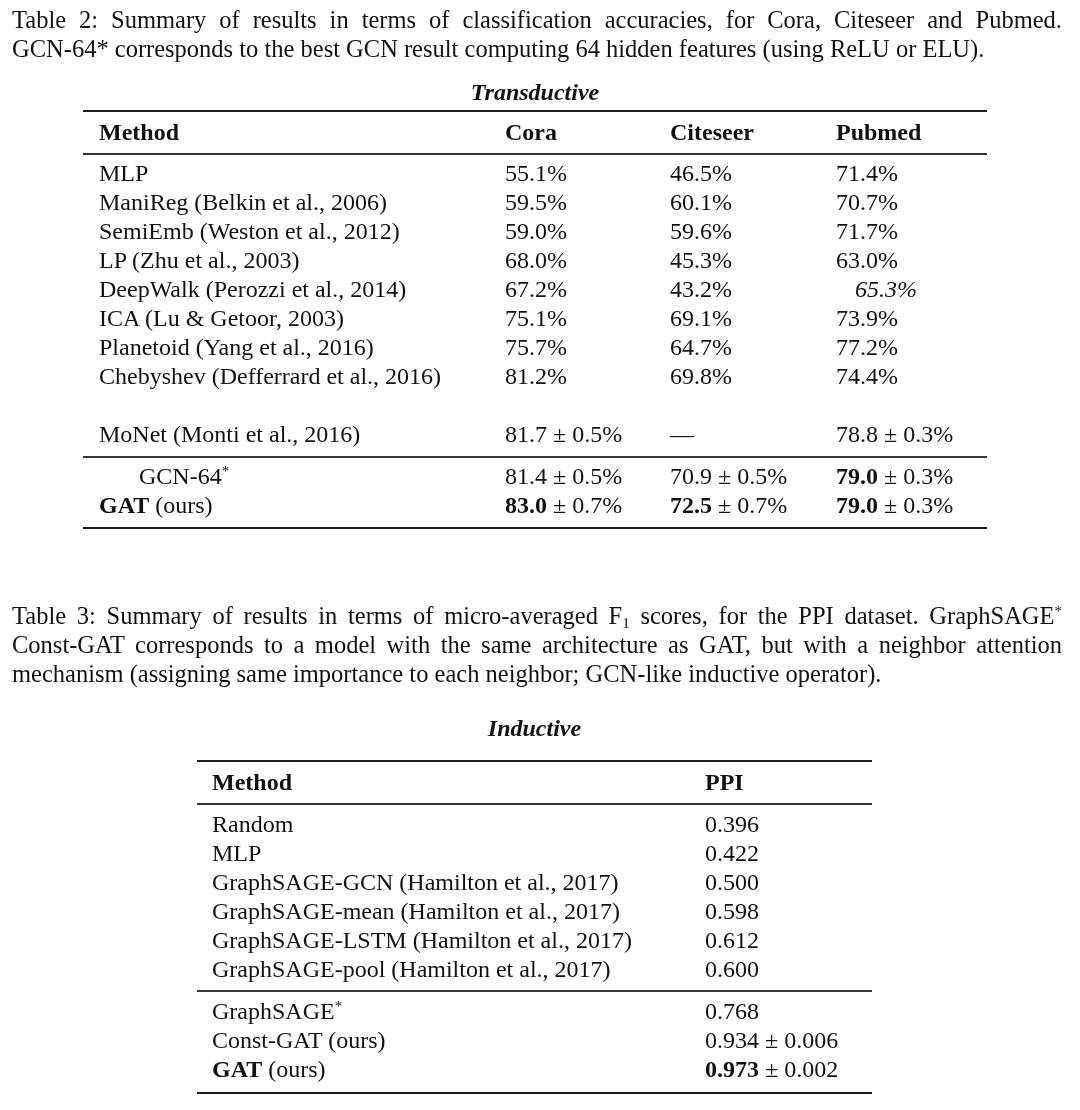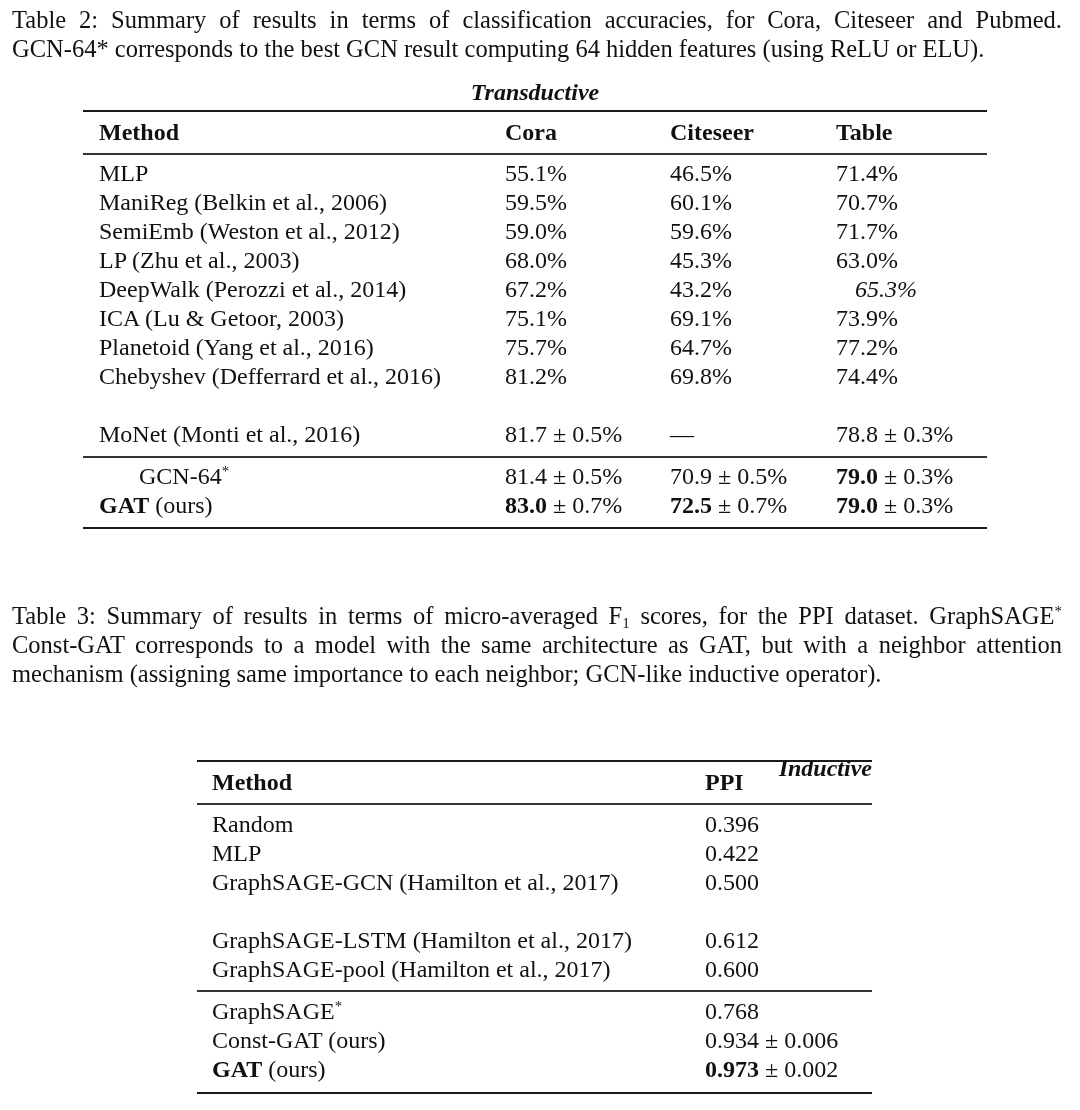--- a/index.html
+++ b/index.html
@@ -38,21 +38,21 @@
 
 <div class="section-title" style="left:83px; width:904px; top:79px;">Transductive</div>
 
 <div class="tbl" style="left:83px; top:0; width:904px; height:540px;">
   <div class="rule" style="left:0; width:904px; top:110px;"></div>
 
   <div class="row hdr" style="top:118px;">
     <span class="cell" style="left:16px;">Method</span>
     <span class="cell" style="left:422px;">Cora</span>
     <span class="cell" style="left:587px;">Citeseer</span>
-    <span class="cell" style="left:753px;">Table</span>
+    <span class="cell" style="left:753px;">Pubmed</span>
   </div>
 
   <div class="rule thin" style="left:0; width:904px; top:153px;"></div>
 
   <div class="row" style="top:159px;">
     <span class="cell" style="left:16px;">MLP</span>
     <span class="cell" style="left:422px;">55.1%</span>
     <span class="cell" style="left:587px;">46.5%</span>
     <span class="cell" style="left:753px;">71.4%</span>
   </div>
@@ -122,21 +122,21 @@
 
   <div class="rule" style="left:0; width:904px; top:527px;"></div>
 </div>
 
 <div class="caption" style="top:601px;">
   <span class="line"><span>Table 3: Summary of results in terms of micro-averaged F</span><sub>1</sub><span> scores, for the PPI dataset. GraphSAGE</span><sup>*</sup></span>
   <span class="line">Const-GAT corresponds to a model with the same architecture as GAT, but with a neighbor attention</span>
   <span class="line last"><span>mechanism (assigning same importance to each neighbor; GCN-like inductive operator).</span></span>
 </div>
 
-<div class="section-title" style="left:197px; width:675px; top:755px;text-align:right;">Inductive</div>
+<div class="section-title" style="left:197px; width:675px; top:715px;">Inductive</div>
 
 <div class="tbl" style="left:197px; top:0; width:675px; height:1110px;">
   <div class="rule" style="left:0; width:675px; top:760px;"></div>
 
   <div class="row hdr" style="top:768px;">
     <span class="cell" style="left:15px;">Method</span>
     <span class="cell" style="left:508px;">PPI</span>
   </div>
 
   <div class="rule thin" style="left:0; width:675px; top:803px;"></div>
@@ -145,20 +145,24 @@
     <span class="cell" style="left:15px;">Random</span>
     <span class="cell" style="left:508px;">0.396</span>
   </div>
   <div class="row" style="top:839px;">
     <span class="cell" style="left:15px;">MLP</span>
     <span class="cell" style="left:508px;">0.422</span>
   </div>
   <div class="row" style="top:868px;">
     <span class="cell" style="left:15px;">GraphSAGE-GCN (Hamilton et al., 2017)</span>
     <span class="cell" style="left:508px;">0.500</span>
+  </div>
+  <div class="row" style="top:897px;">
+    <span class="cell" style="left:15px;">GraphSAGE-mean (Hamilton et al., 2017)</span>
+    <span class="cell" style="left:508px;">0.598</span>
   </div>
   <div class="row" style="top:926px;">
     <span class="cell" style="left:15px;">GraphSAGE-LSTM (Hamilton et al., 2017)</span>
     <span class="cell" style="left:508px;">0.612</span>
   </div>
   <div class="row" style="top:955px;">
     <span class="cell" style="left:15px;">GraphSAGE-pool (Hamilton et al., 2017)</span>
     <span class="cell" style="left:508px;">0.600</span>
   </div>
 

